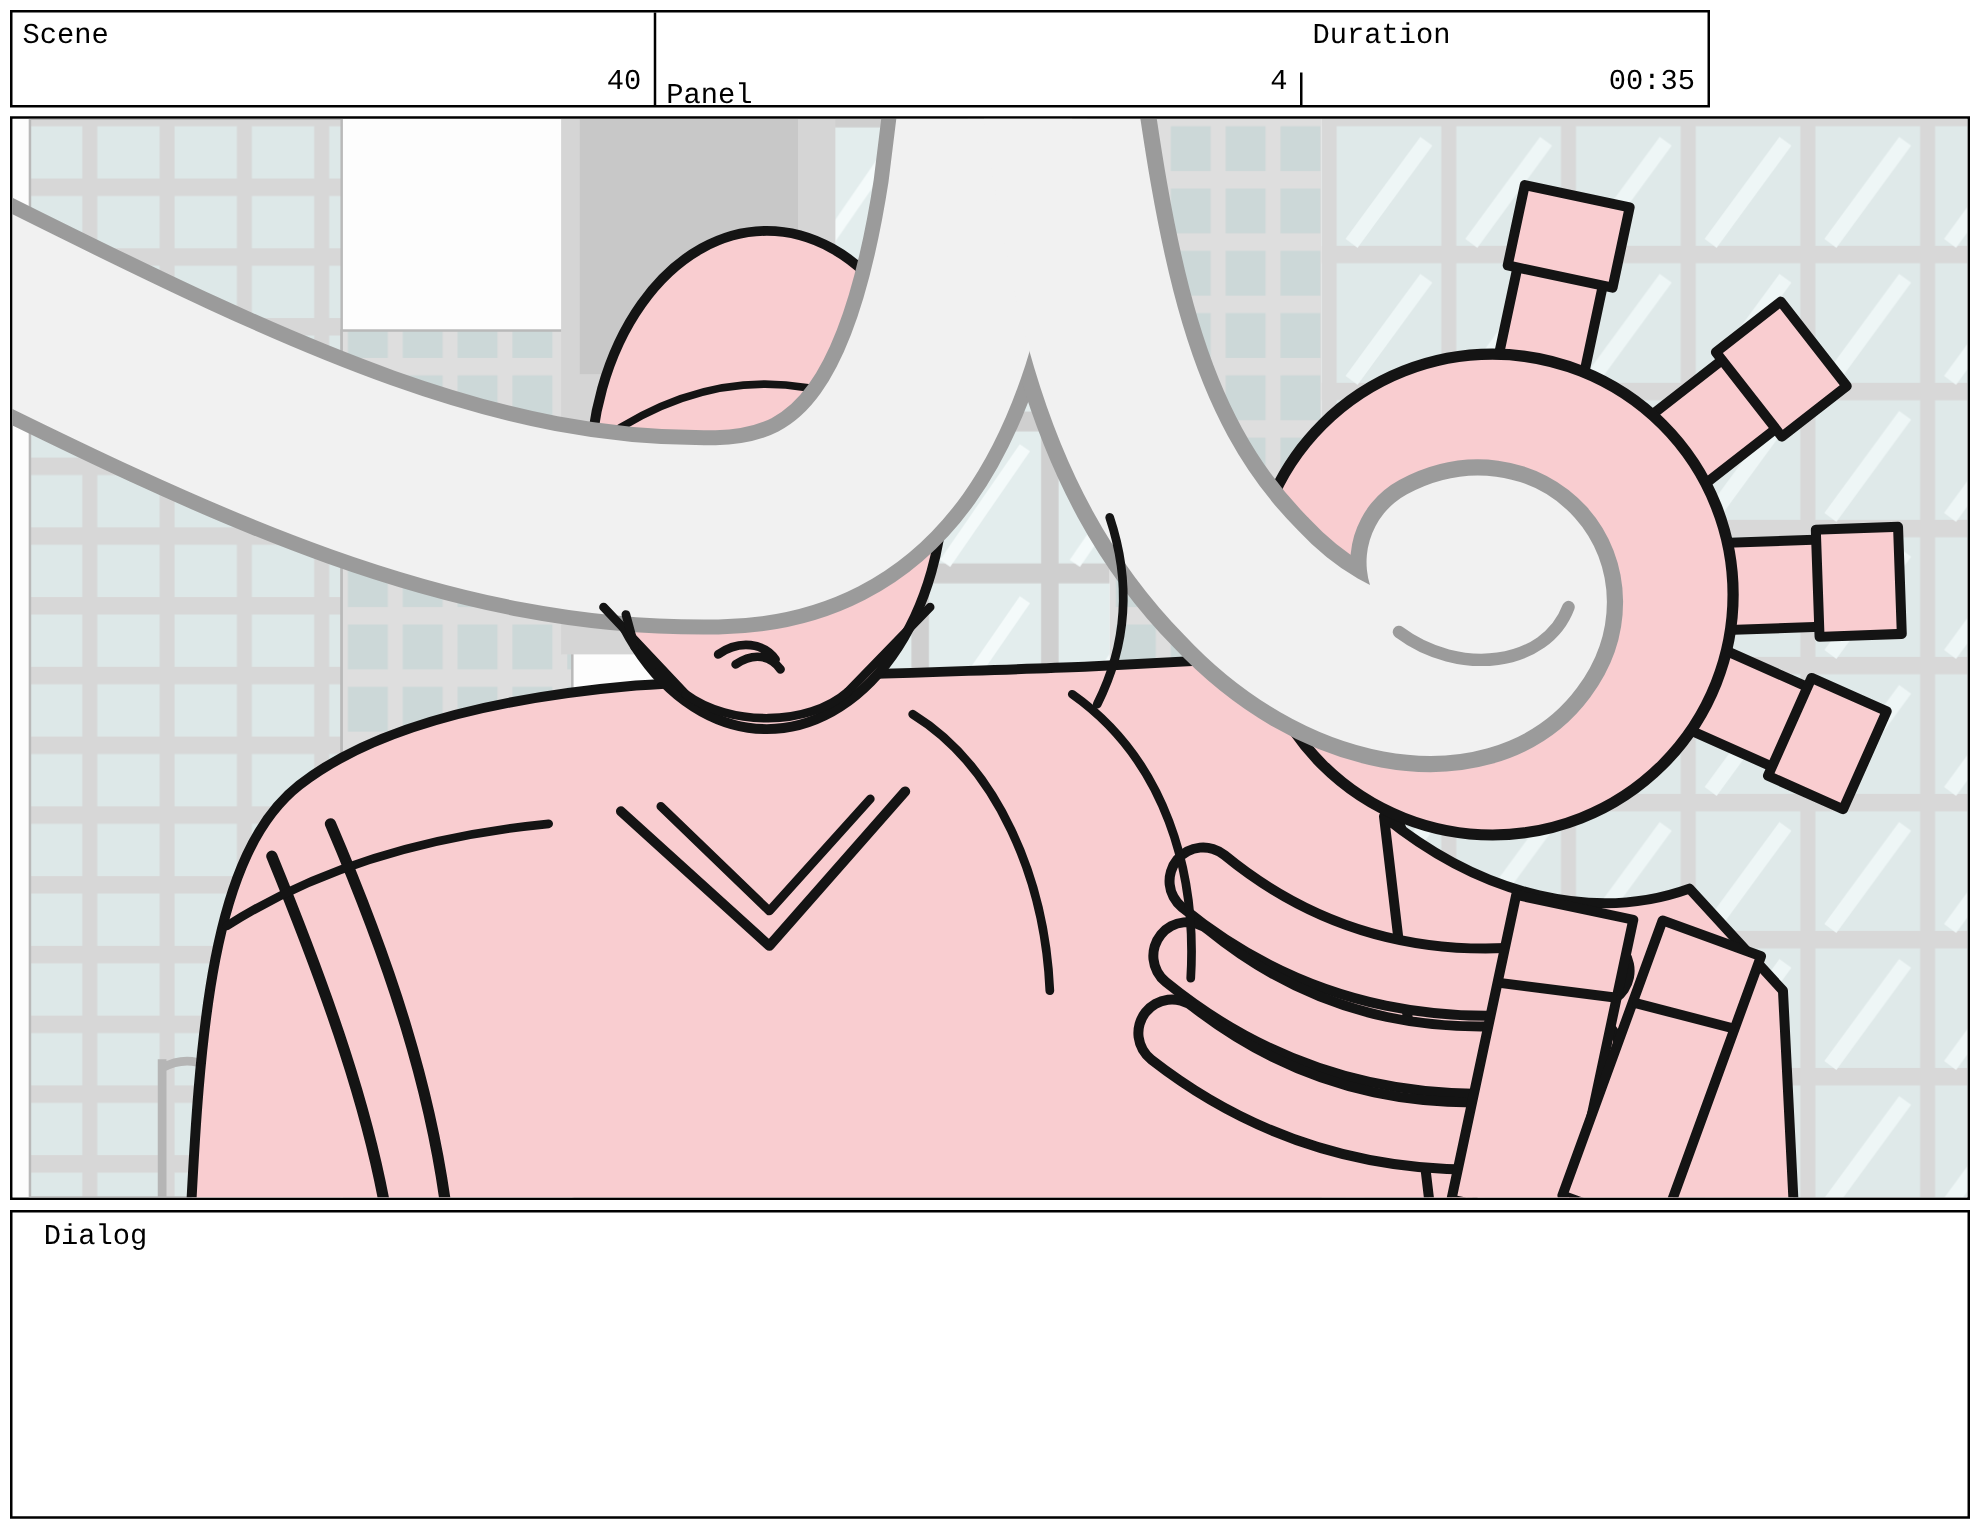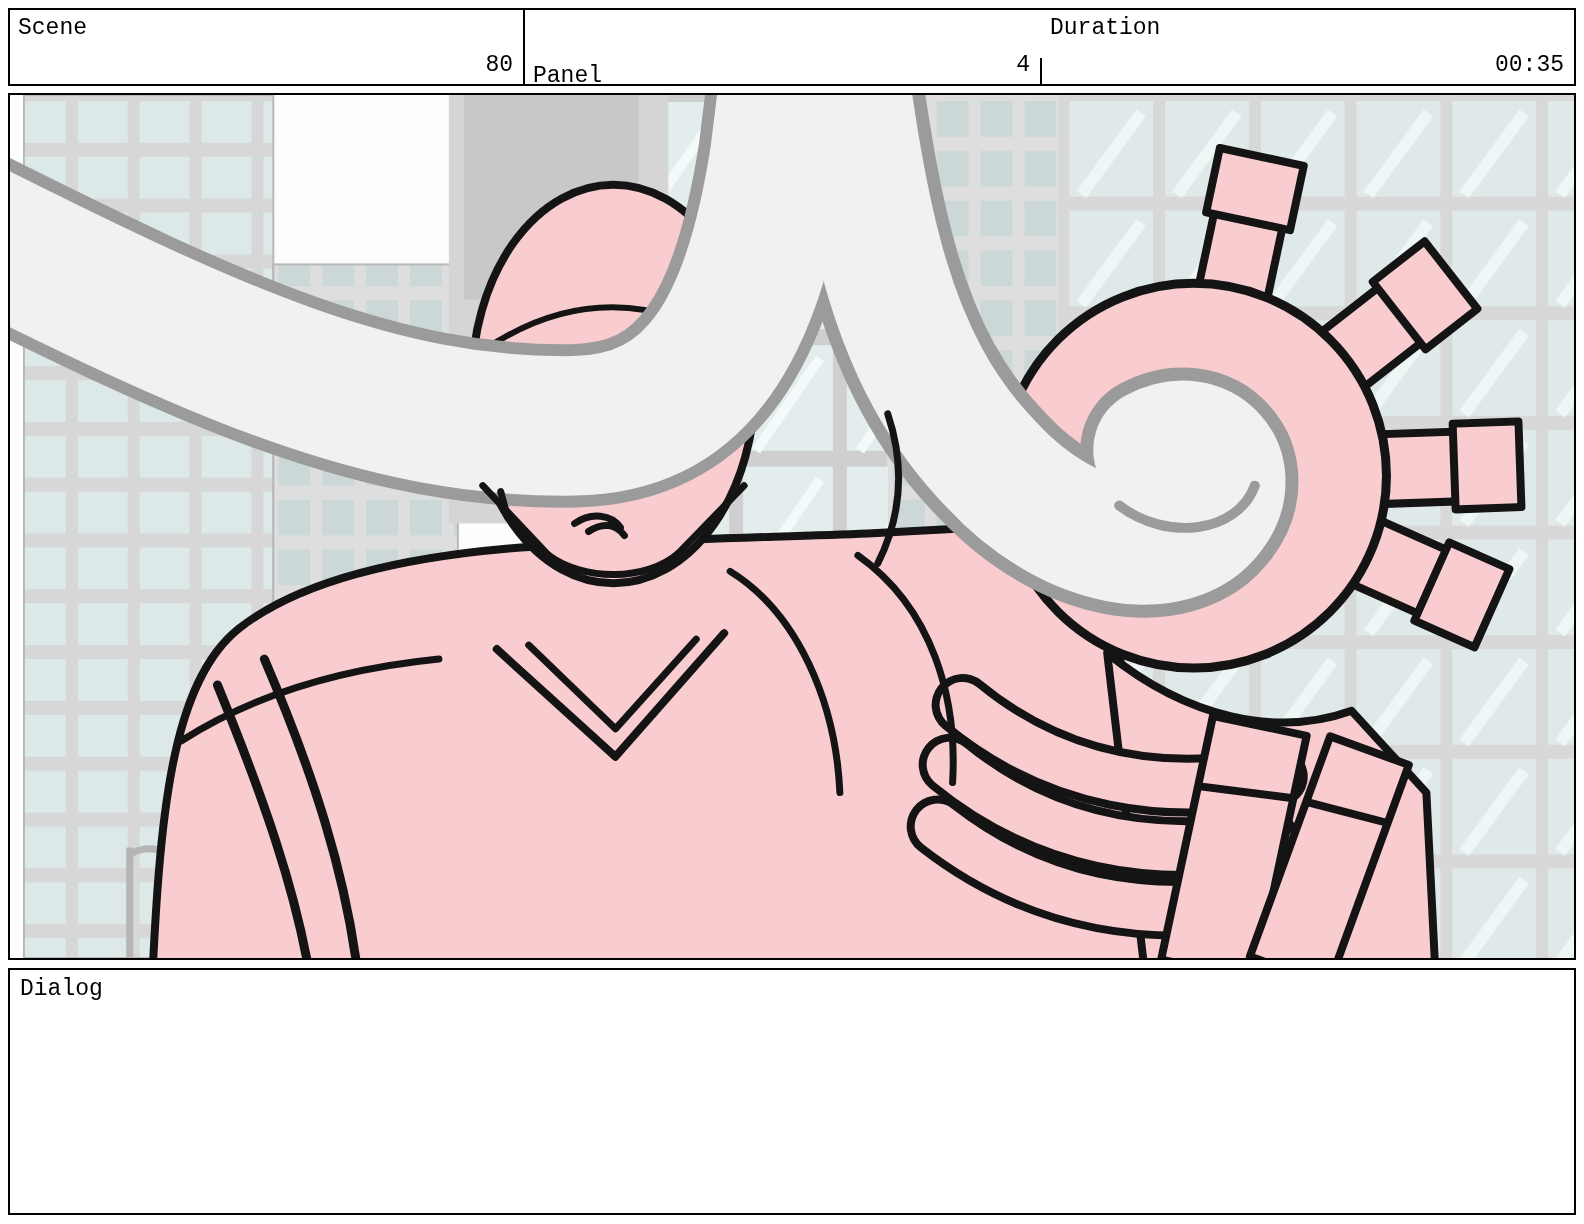--- a/index.html
+++ b/index.html
@@ -8,21 +8,21 @@
     background: #ffffff;
     width: 1584px;
     height: 1224px;
     font-family: "Liberation Mono", "DejaVu Sans Mono", monospace;
     color: #000;
   }
   .sheet { position: absolute; inset: 0; width: 1584px; height: 1224px; }
 
   .header {
     position: absolute; left: 8px; top: 8px;
-    width: 1568px; height: 78px;
+    width: 1360px; height: 78px;
     display: flex;
     border: 2px solid #000;
     box-sizing: border-box;
     background: #fff;
   }
   .cell { position: relative; box-sizing: border-box; border-right: 2px solid #000; }
   .cell.scene    { width: 515px; }
   .cell.panel    { width: 517px; margin-top: 48px; }
   .cell.duration { flex: 1; border-right: none; padding-left: 28px; }
   .cell .label { position: absolute; top: 5px; left: 8px; font-size: 23px; }
@@ -37,33 +37,33 @@
     overflow: hidden;
   }
   .panel-frame svg { display: block; width: 100%; height: 100%; }
 
   .dialog-box {
     position: absolute; left: 8px; top: 968px;
     width: 1568px; height: 247px;
     border: 2px solid #000;
     box-sizing: border-box;
     background: #fff;
-    padding: 6px 10px;
+    padding: 6px 25px;
     font-size: 23px;
   }
 </style>
 </head>
 <body>
 
 <div class="sheet">
 
   <div class="header">
     <div class="cell scene">
       <span class="label">Scene</span>
-      <span class="value">80</span>
+      <span class="value">40</span>
     </div>
     <div class="cell panel">
       <span class="label">Panel</span>
       <span class="value">4</span>
     </div>
     <div class="cell duration">
       <span class="label">Duration</span>
       <span class="value">00:35</span>
     </div>
   </div>

